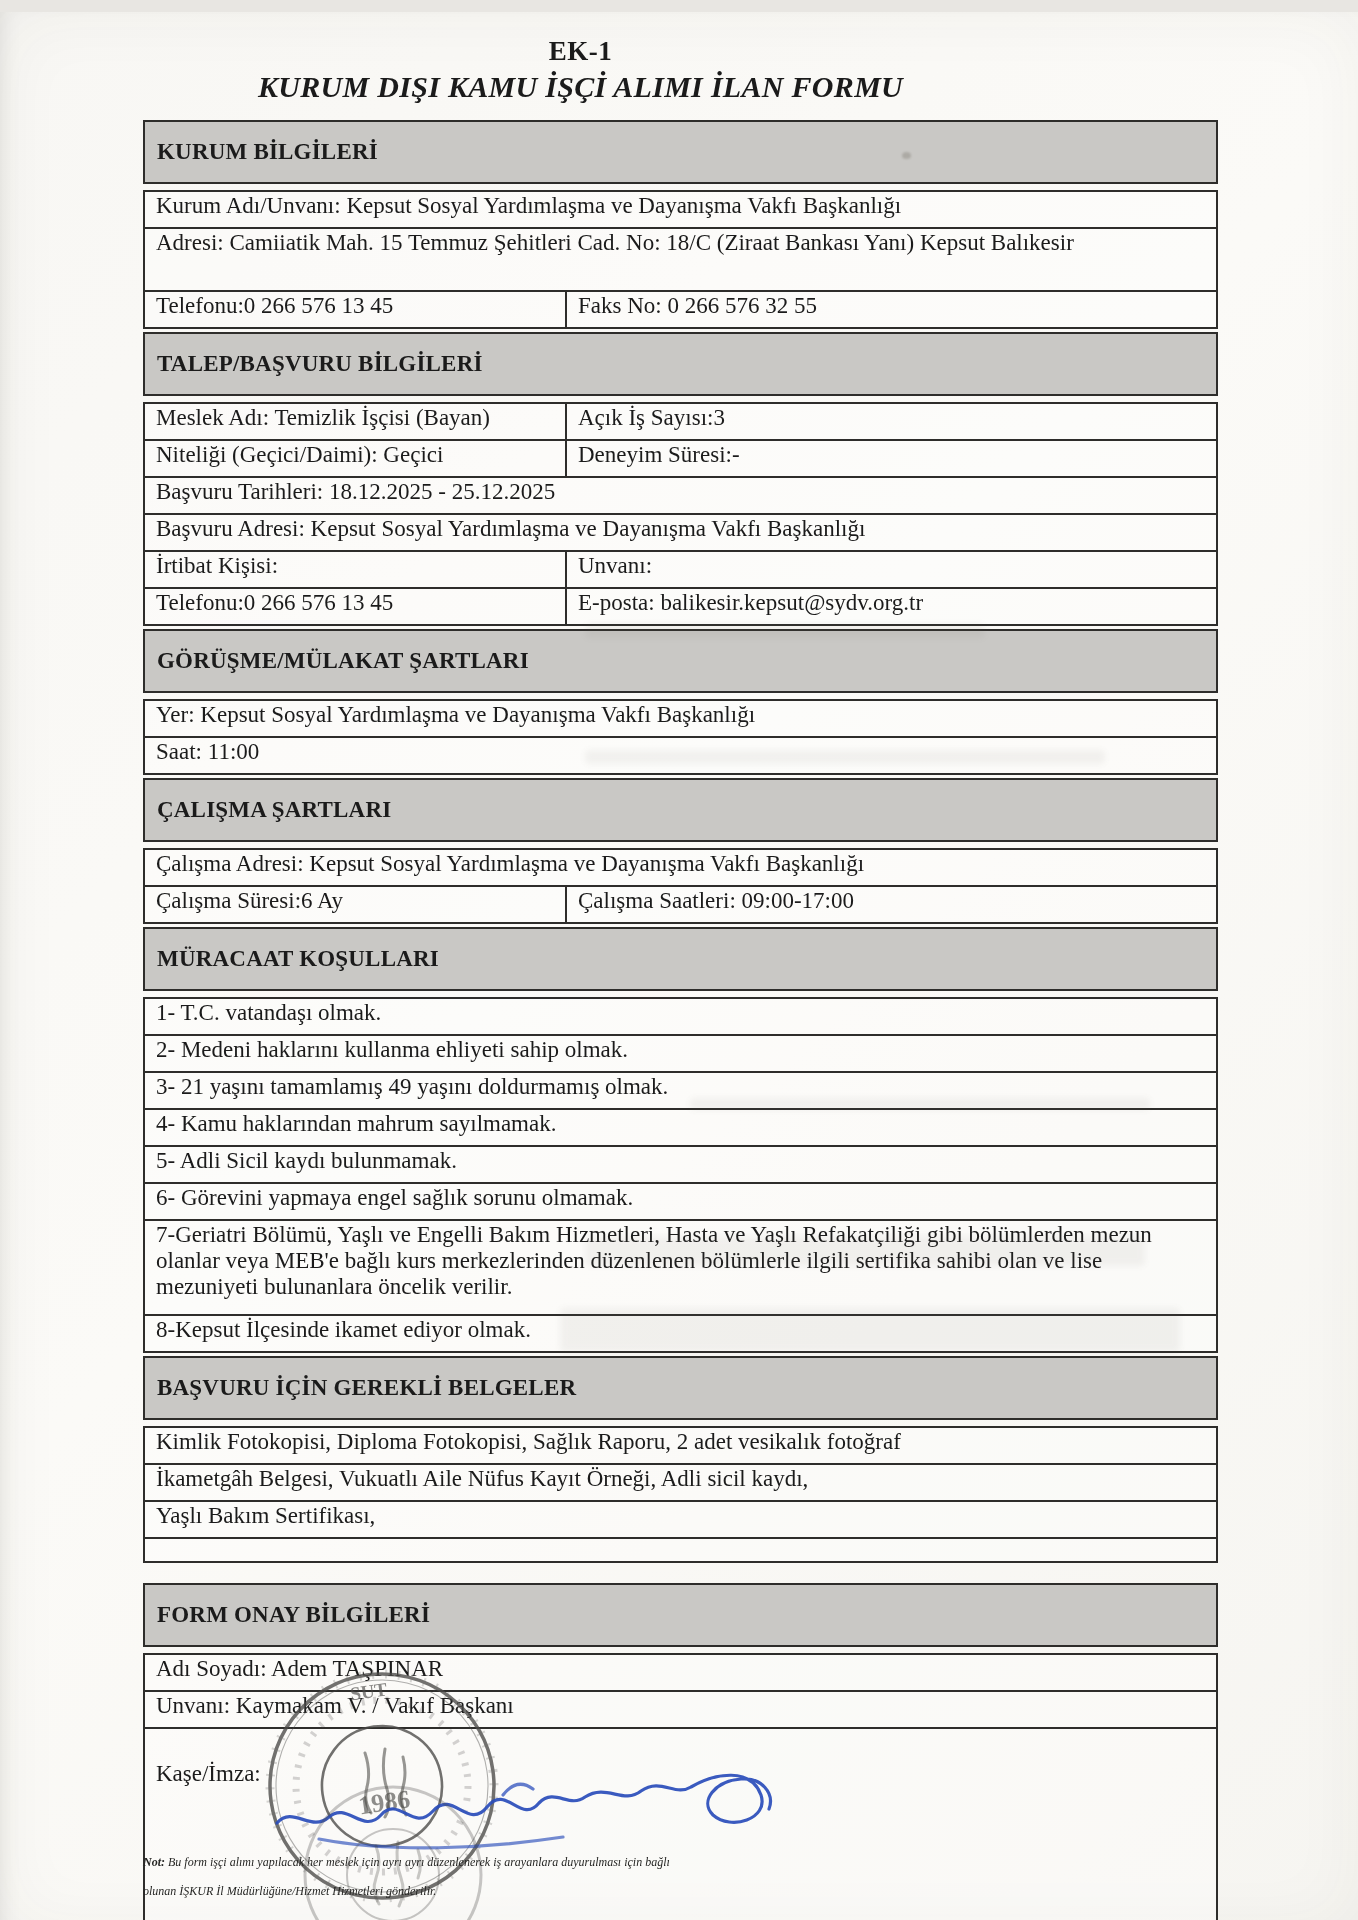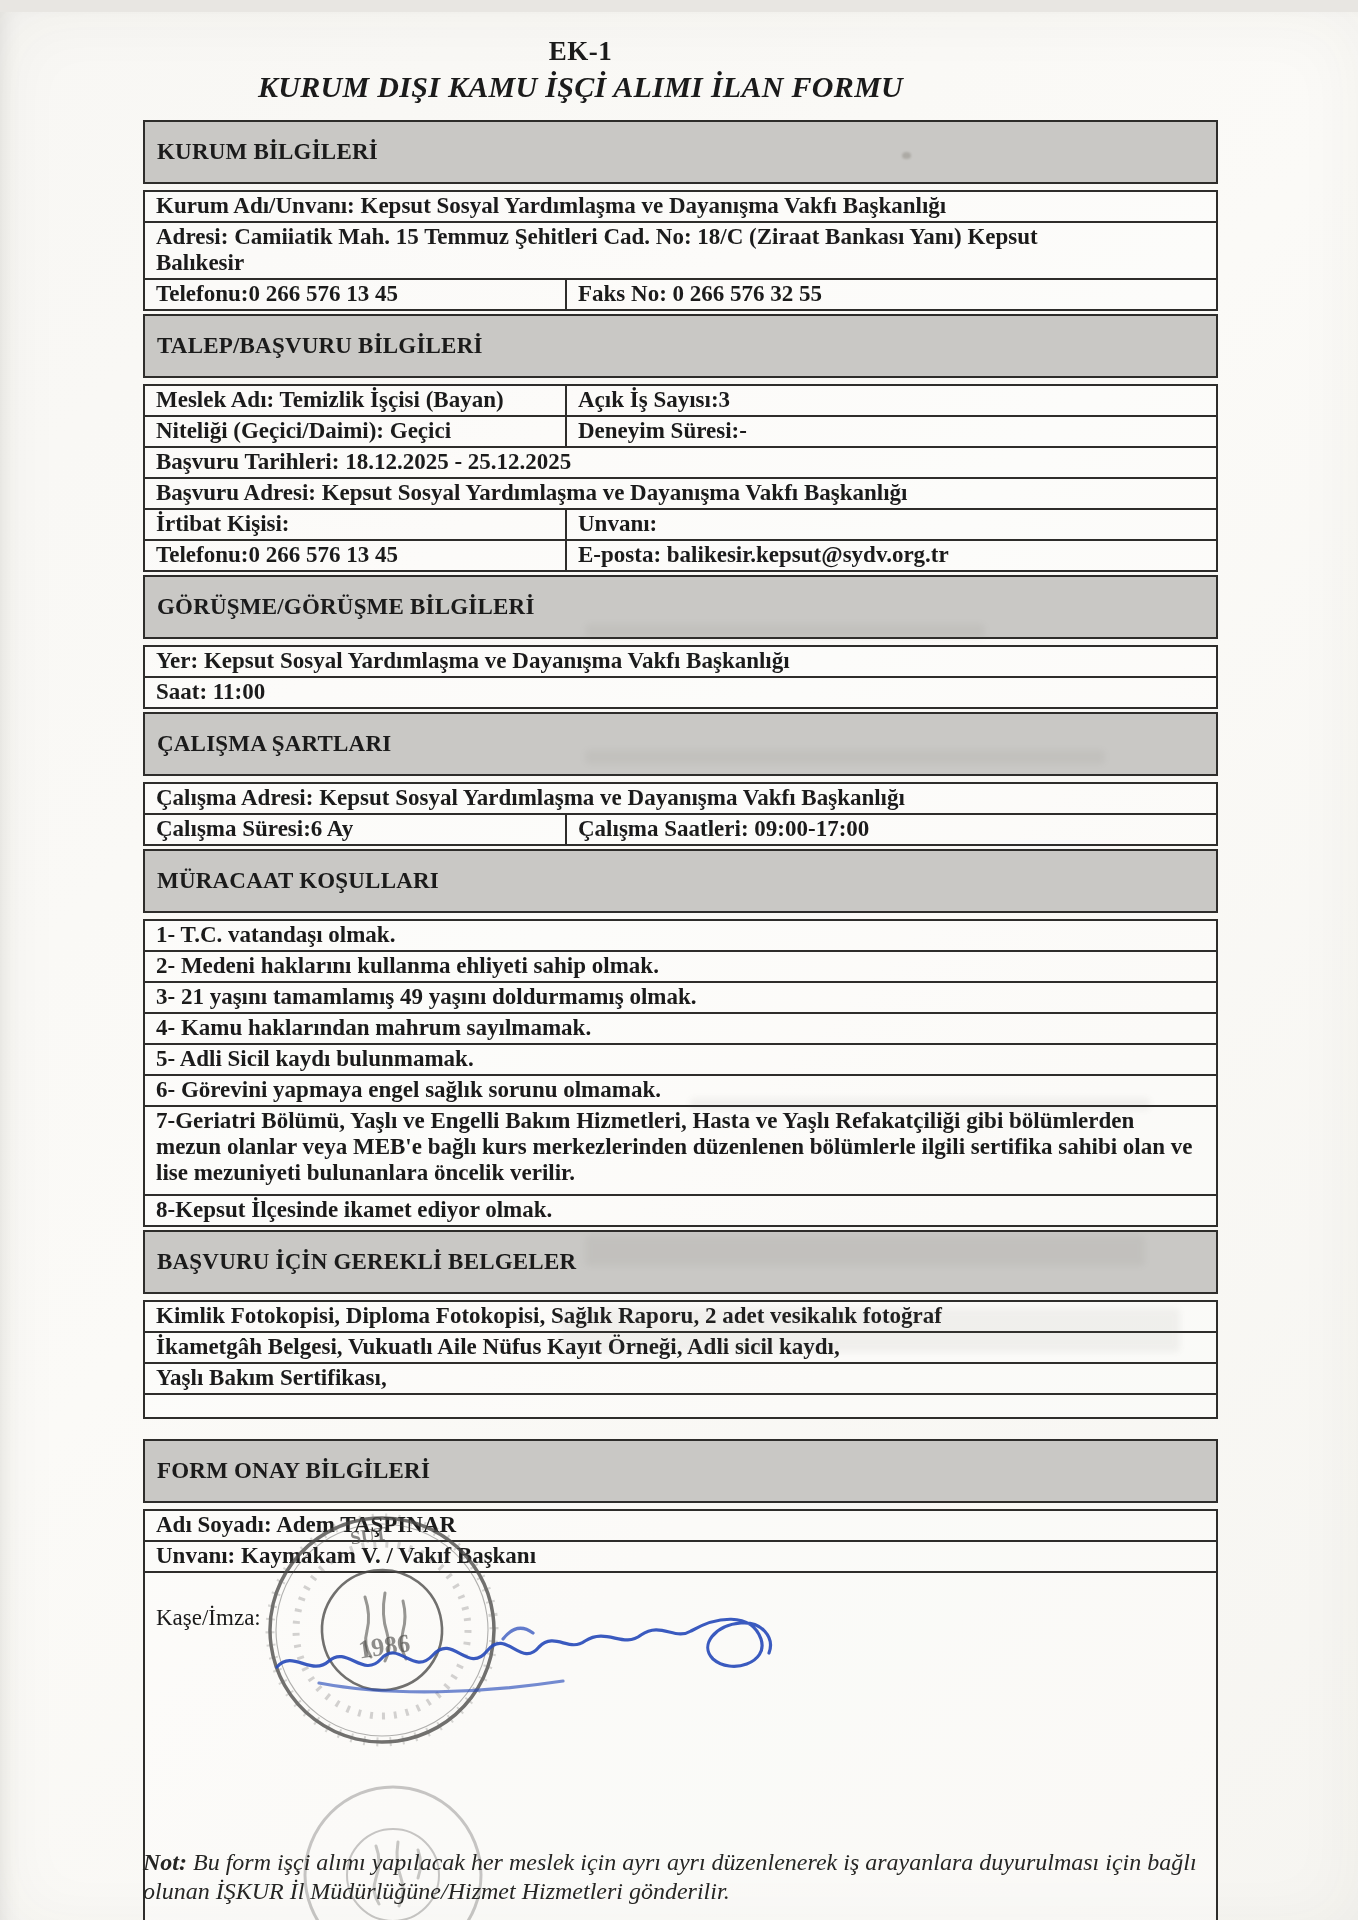--- a/index.html
+++ b/index.html
@@ -25,37 +25,37 @@
     background:#c9c8c5;
     font-weight:bold; font-size:23px;
     padding:17px 12px;
     margin:3px 0 6px 0;
     letter-spacing:.2px;
   }
   .sec-header.gap-lg { margin-top:20px; }
   .block { border:2px solid #2e2d2b; background:rgba(255,255,255,.35); }
   .row { display:flex; font-size:23px; line-height:26px; }
   .row + .row { border-top:2px solid #2e2d2b; }
-  .cell { padding:1px 11px 2px;font-weight:bold; }
+  .cell { padding:1px 11px 8px; }
   .c-full { flex:1; }
   .c-left { width:422px; flex:none; border-right:2px solid #2e2d2b; box-sizing:border-box; }
   .c-right { flex:1; }
   .cell-adresi { padding-right:130px; min-height:52px; }
   .cell-tall3 { min-height:84px; }
   .row-empty { height:22px; }
   .row-kase { height:350px; position:relative; }
   .kase-label { position:absolute; left:11px; top:32px; }
 
   
   .stamp-main { position:absolute; left:112px; top:-68px; }
   .signature { position:absolute; left:118px; top:-18px; }
   .stamp-ghost { position:absolute; left:298px; top:1768px; opacity:.5; }
 
   
-  .note { position:absolute; left:143px; top:1836px; width:1100px; font-size:24px; font-style:italic; line-height:29px; color:#262624; }
+  .note { position:absolute; left:143px; top:1836px; width:1100px; font-size:12px; font-style:italic; line-height:29px; color:#262624; }
   .note b { font-style:italic; }
 
   
   .ghost { position:absolute; background:#6b675f; opacity:.07; filter:blur(3px); border-radius:4px; }
   .g1 { left:585px; top:612px;  width:400px; height:14px; }
   .g2 { left:585px; top:738px;  width:520px; height:14px; }
   .g3 { left:690px; top:1086px; width:460px; height:12px; }
   .g4 { left:585px; top:1224px; width:560px; height:30px; }
   .g5 { left:560px; top:1296px; width:620px; height:44px; }
   .speck { position:absolute; left:902px; top:140px; width:9px; height:7px; background:#8a867e; opacity:.45; border-radius:50%; filter:blur(1px); }
@@ -105,21 +105,21 @@
       <div class="row">
         <div class="cell c-left">İrtibat Kişisi:</div>
         <div class="cell c-right">Unvanı:</div>
       </div>
       <div class="row">
         <div class="cell c-left">Telefonu:0 266 576 13 45</div>
         <div class="cell c-right">E-posta: balikesir.kepsut@sydv.org.tr</div>
       </div>
     </div>
 
-    <div class="sec-header">GÖRÜŞME/GÖRÜŞME BİLGİLERİ</div>
+    <div class="sec-header">GÖRÜŞME/MÜLAKAT ŞARTLARI</div>
     <div class="block">
       <div class="row">
         <div class="cell c-full">Yer: Kepsut Sosyal Yardımlaşma ve Dayanışma Vakfı Başkanlığı</div>
       </div>
       <div class="row">
         <div class="cell c-right">Saat: 11:00</div>
       </div>
     </div>
 
     <div class="sec-header">ÇALIŞMA ŞARTLARI</div>

